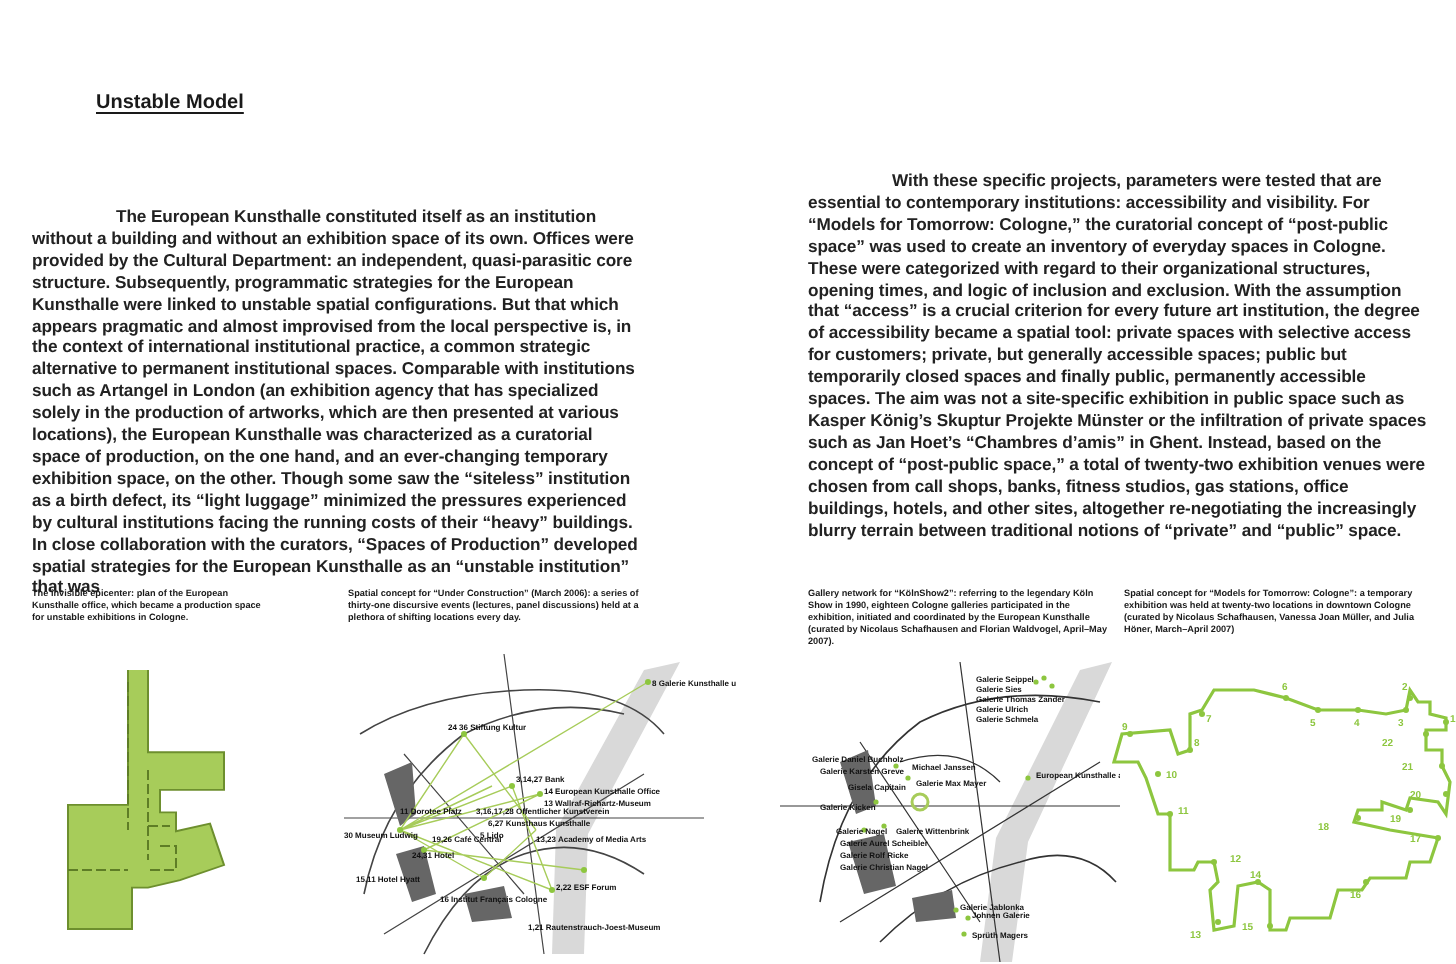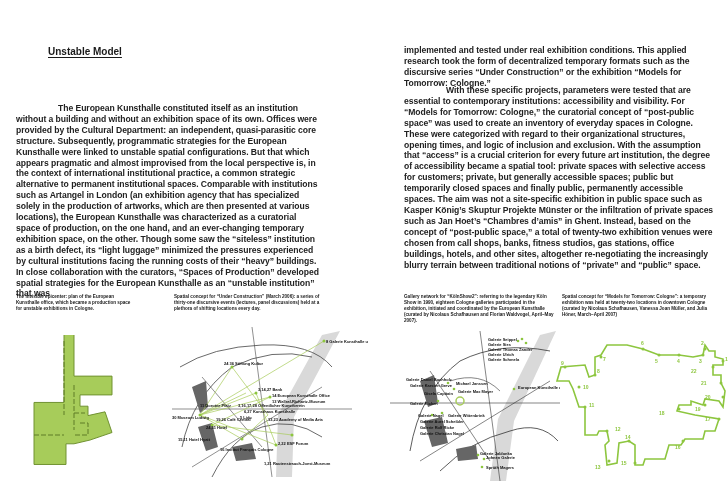--- a/index.html
+++ b/index.html
@@ -80,23 +80,20 @@
       <text class="maplabel" x="6" y="114">15,11 Hotel Hyatt</text>
       <text class="maplabel" x="106" y="118">2,22 ESF Forum</text>
       <text class="maplabel" x="48" y="124">16 Institut Français Cologne</text>
       <text class="maplabel" x="92" y="138">1,21 Rautenstrauch-Joest-Museum</text>
     </svg>
 
     <div class="pagenum" style="left:316px;">12</div>
   </div>
 
   <div class="page right">
-    <div class="body-text a">
-      <p>implemented and tested under real exhibition conditions. This applied research took the form of decentralized temporary formats such as the discursive series “Under Construction” or the exhibition “Models for Tomorrow: Cologne.”</p>
-    </div>
     <div class="body-text b">
       <p class="indent">With these specific projects, parameters were tested that are essential to contemporary institutions: accessibility and visibility. For “Models for Tomorrow: Cologne,” the curatorial concept of “post-public space” was used to create an inventory of everyday spaces in Cologne. These were categorized with regard to their organizational structures, opening times, and logic of inclusion and exclusion. With the assumption that “access” is a crucial criterion for every future art institution, the degree of accessibility became a spatial tool: private spaces with selective access for customers; private, but generally accessible spaces; public but temporarily closed spaces and finally public, permanently accessible spaces. The aim was not a site-specific exhibition in public space such as Kasper König’s Skuptur Projekte Münster or the infiltration of private spaces such as Jan Hoet’s “Chambres d’amis” in Ghent. Instead, based on the concept of “post-public space,” a total of twenty-two exhibition venues were chosen from call shops, banks, fitness studios, gas stations, office buildings, hotels, and other sites, altogether re-negotiating the increasingly blurry terrain between traditional notions of “private” and “public” space.</p>
     </div>
 
     <div class="caption" style="left:40px; top:259px; width:150px;">Gallery network for “KölnShow2”: referring to the legendary Köln Show in 1990, eighteen Cologne galleries participated in the exhibition, initiated and coordinated by the European Kunsthalle (curated by Nicolaus Schafhausen and Florian Waldvogel, April–May 2007).</div>
     <div class="caption" style="left:198px; top:259px; width:150px;">Spatial concept for “Models for Tomorrow: Cologne”: a temporary exhibition was held at twenty-two locations in downtown Cologne (curated by Nicolaus Schafhausen, Vanessa Joan Müller, and Julia Höner, March–April 2007)</div>
 
     <svg class="fig" style="left:26px; top:296px;" width="170" height="150" viewBox="0 0 170 150">
       <path d="M150 4 L166 0 L124 90 L116 150 L100 150 L108 88 Z" fill="#d9d9d9"></path>
       <path d="M20 120 Q30 60 70 30 Q110 10 160 20" stroke="#333" stroke-width="0.8" fill="none"></path>

